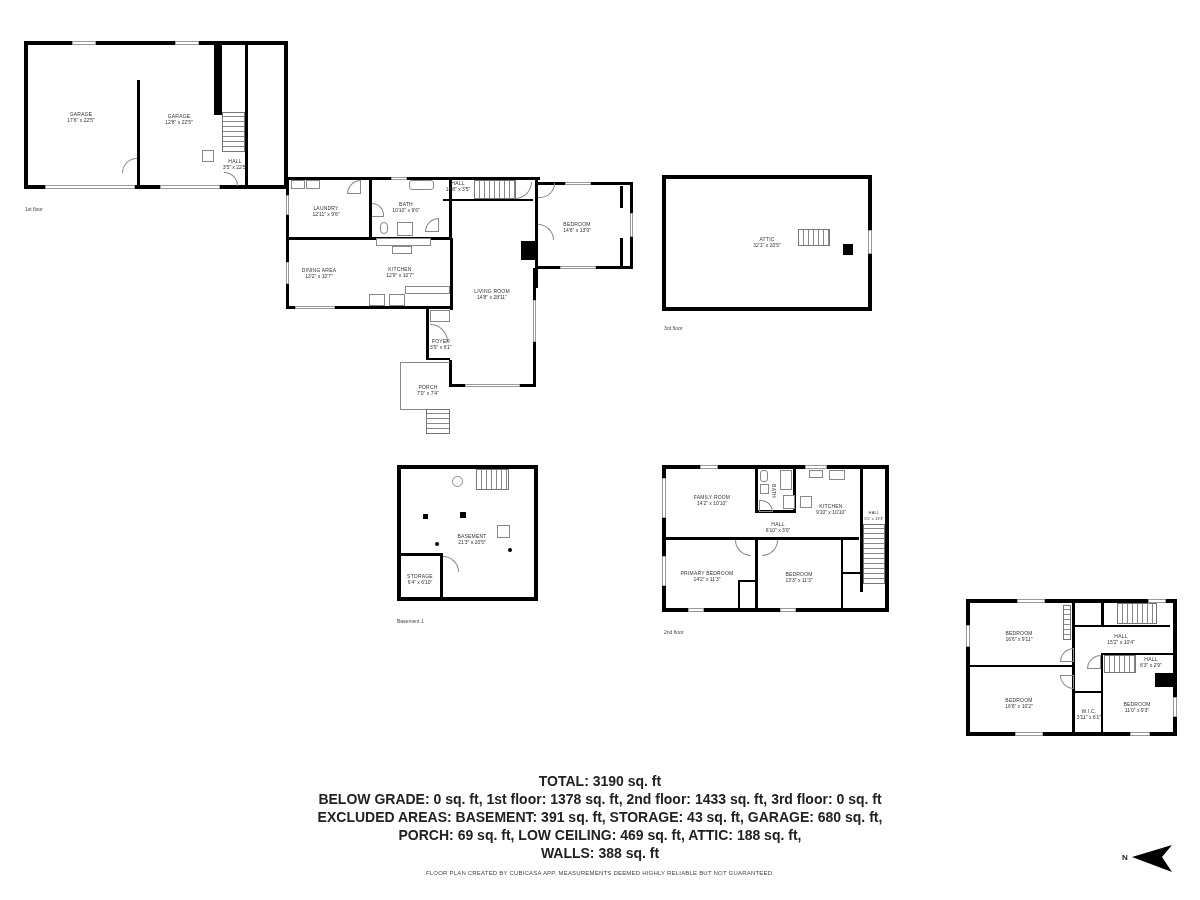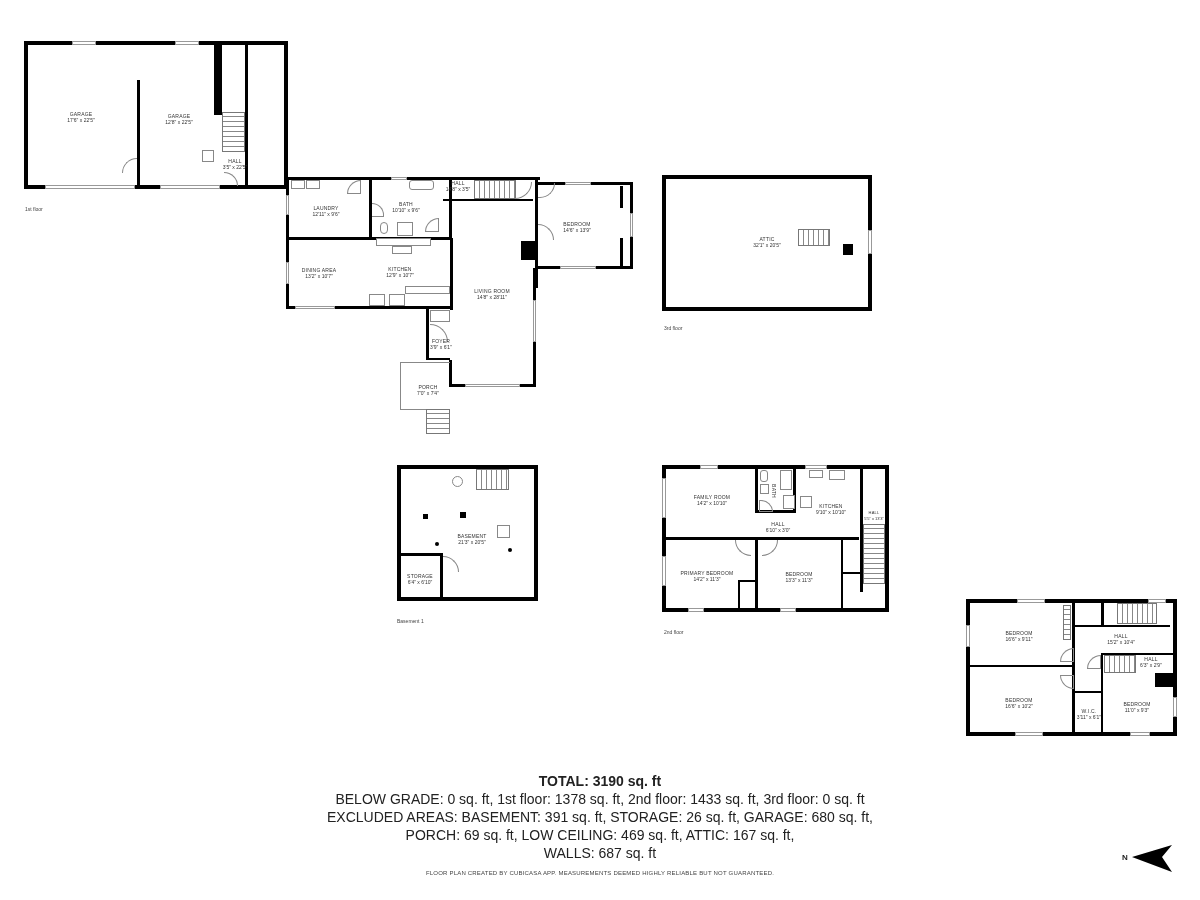--- a/index.html
+++ b/index.html
@@ -15,21 +15,21 @@
   .stairs{position:absolute;border:1px solid #777;box-sizing:border-box;
      background-image:repeating-linear-gradient(0deg,transparent 0 4px,#888 4px 5px);}
   .stairs.v{background-image:repeating-linear-gradient(90deg,transparent 0 4px,#888 4px 5px);}
   .door{position:absolute;border:1px solid #888;box-sizing:border-box;}
   .blk{position:absolute;background:#000;}
   .fix{position:absolute;border:1px solid #888;box-sizing:border-box;background:#fff;}
   .dot{position:absolute;width:5px;height:5px;border-radius:50%;background:#000;}
   .sq{position:absolute;width:5px;height:5px;background:#000;}
   .summary{position:absolute;left:0;top:772px;width:1200px;text-align:center;color:#222;}
   .summary .total{font-weight:bold;font-size:14px;line-height:18px;}
-  .summary .line{font-size:14px;line-height:18px;}
+  .summary .line{font-size:14px;line-height:18px;font-weight:bold;}
   .summary .disclaimer{font-size:6px;margin-top:8px;color:#444;letter-spacing:0.2px;}
   .compass{position:absolute;left:1122px;top:845px;}
 </style>
 </head>
 <body>
 
 <div>
 
   <div class="wall" style="left:24px;top:41px;width:263px;height:4px;"></div>
   <div class="wall" style="left:24px;top:41px;width:4px;height:148px;"></div>
@@ -313,23 +313,23 @@
   </div>
   <div class="room-label" style="left:1137px;top:701px;">
     <span class="n">BEDROOM</span>
     <span class="d">11'0" x 9'3"</span>
   </div>
 </div>
 
 <div class="summary">
   <div class="total">TOTAL: 3190 sq. ft</div>
   <div class="line">BELOW GRADE: 0 sq. ft, 1st floor: 1378 sq. ft, 2nd floor: 1433 sq. ft, 3rd floor: 0 sq. ft</div>
-  <div class="line">EXCLUDED AREAS: BASEMENT: 391 sq. ft, STORAGE: 26 sq. ft, GARAGE: 680 sq. ft,</div>
-  <div class="line">PORCH: 69 sq. ft, LOW CEILING: 469 sq. ft, ATTIC: 167 sq. ft,</div>
-  <div class="line">WALLS: 687 sq. ft</div>
+  <div class="line">EXCLUDED AREAS: BASEMENT: 391 sq. ft, STORAGE: 43 sq. ft, GARAGE: 680 sq. ft,</div>
+  <div class="line">PORCH: 69 sq. ft, LOW CEILING: 469 sq. ft, ATTIC: 188 sq. ft,</div>
+  <div class="line">WALLS: 388 sq. ft</div>
   <div class="disclaimer">FLOOR PLAN CREATED BY CUBICASA APP. MEASUREMENTS DEEMED HIGHLY RELIABLE BUT NOT GUARANTEED.</div>
 </div>
 
 <div class="compass">
   <span class="abs" style="left:0;top:8px;font-size:8px;font-weight:bold;">N</span>
   <svg class="abs" style="left:10px;top:0;" width="42" height="28" viewBox="0 0 42 28">
     <polygon points="0,12 40,0 30,12 40,27" fill="#000"></polygon>
   </svg>
 </div>
 

